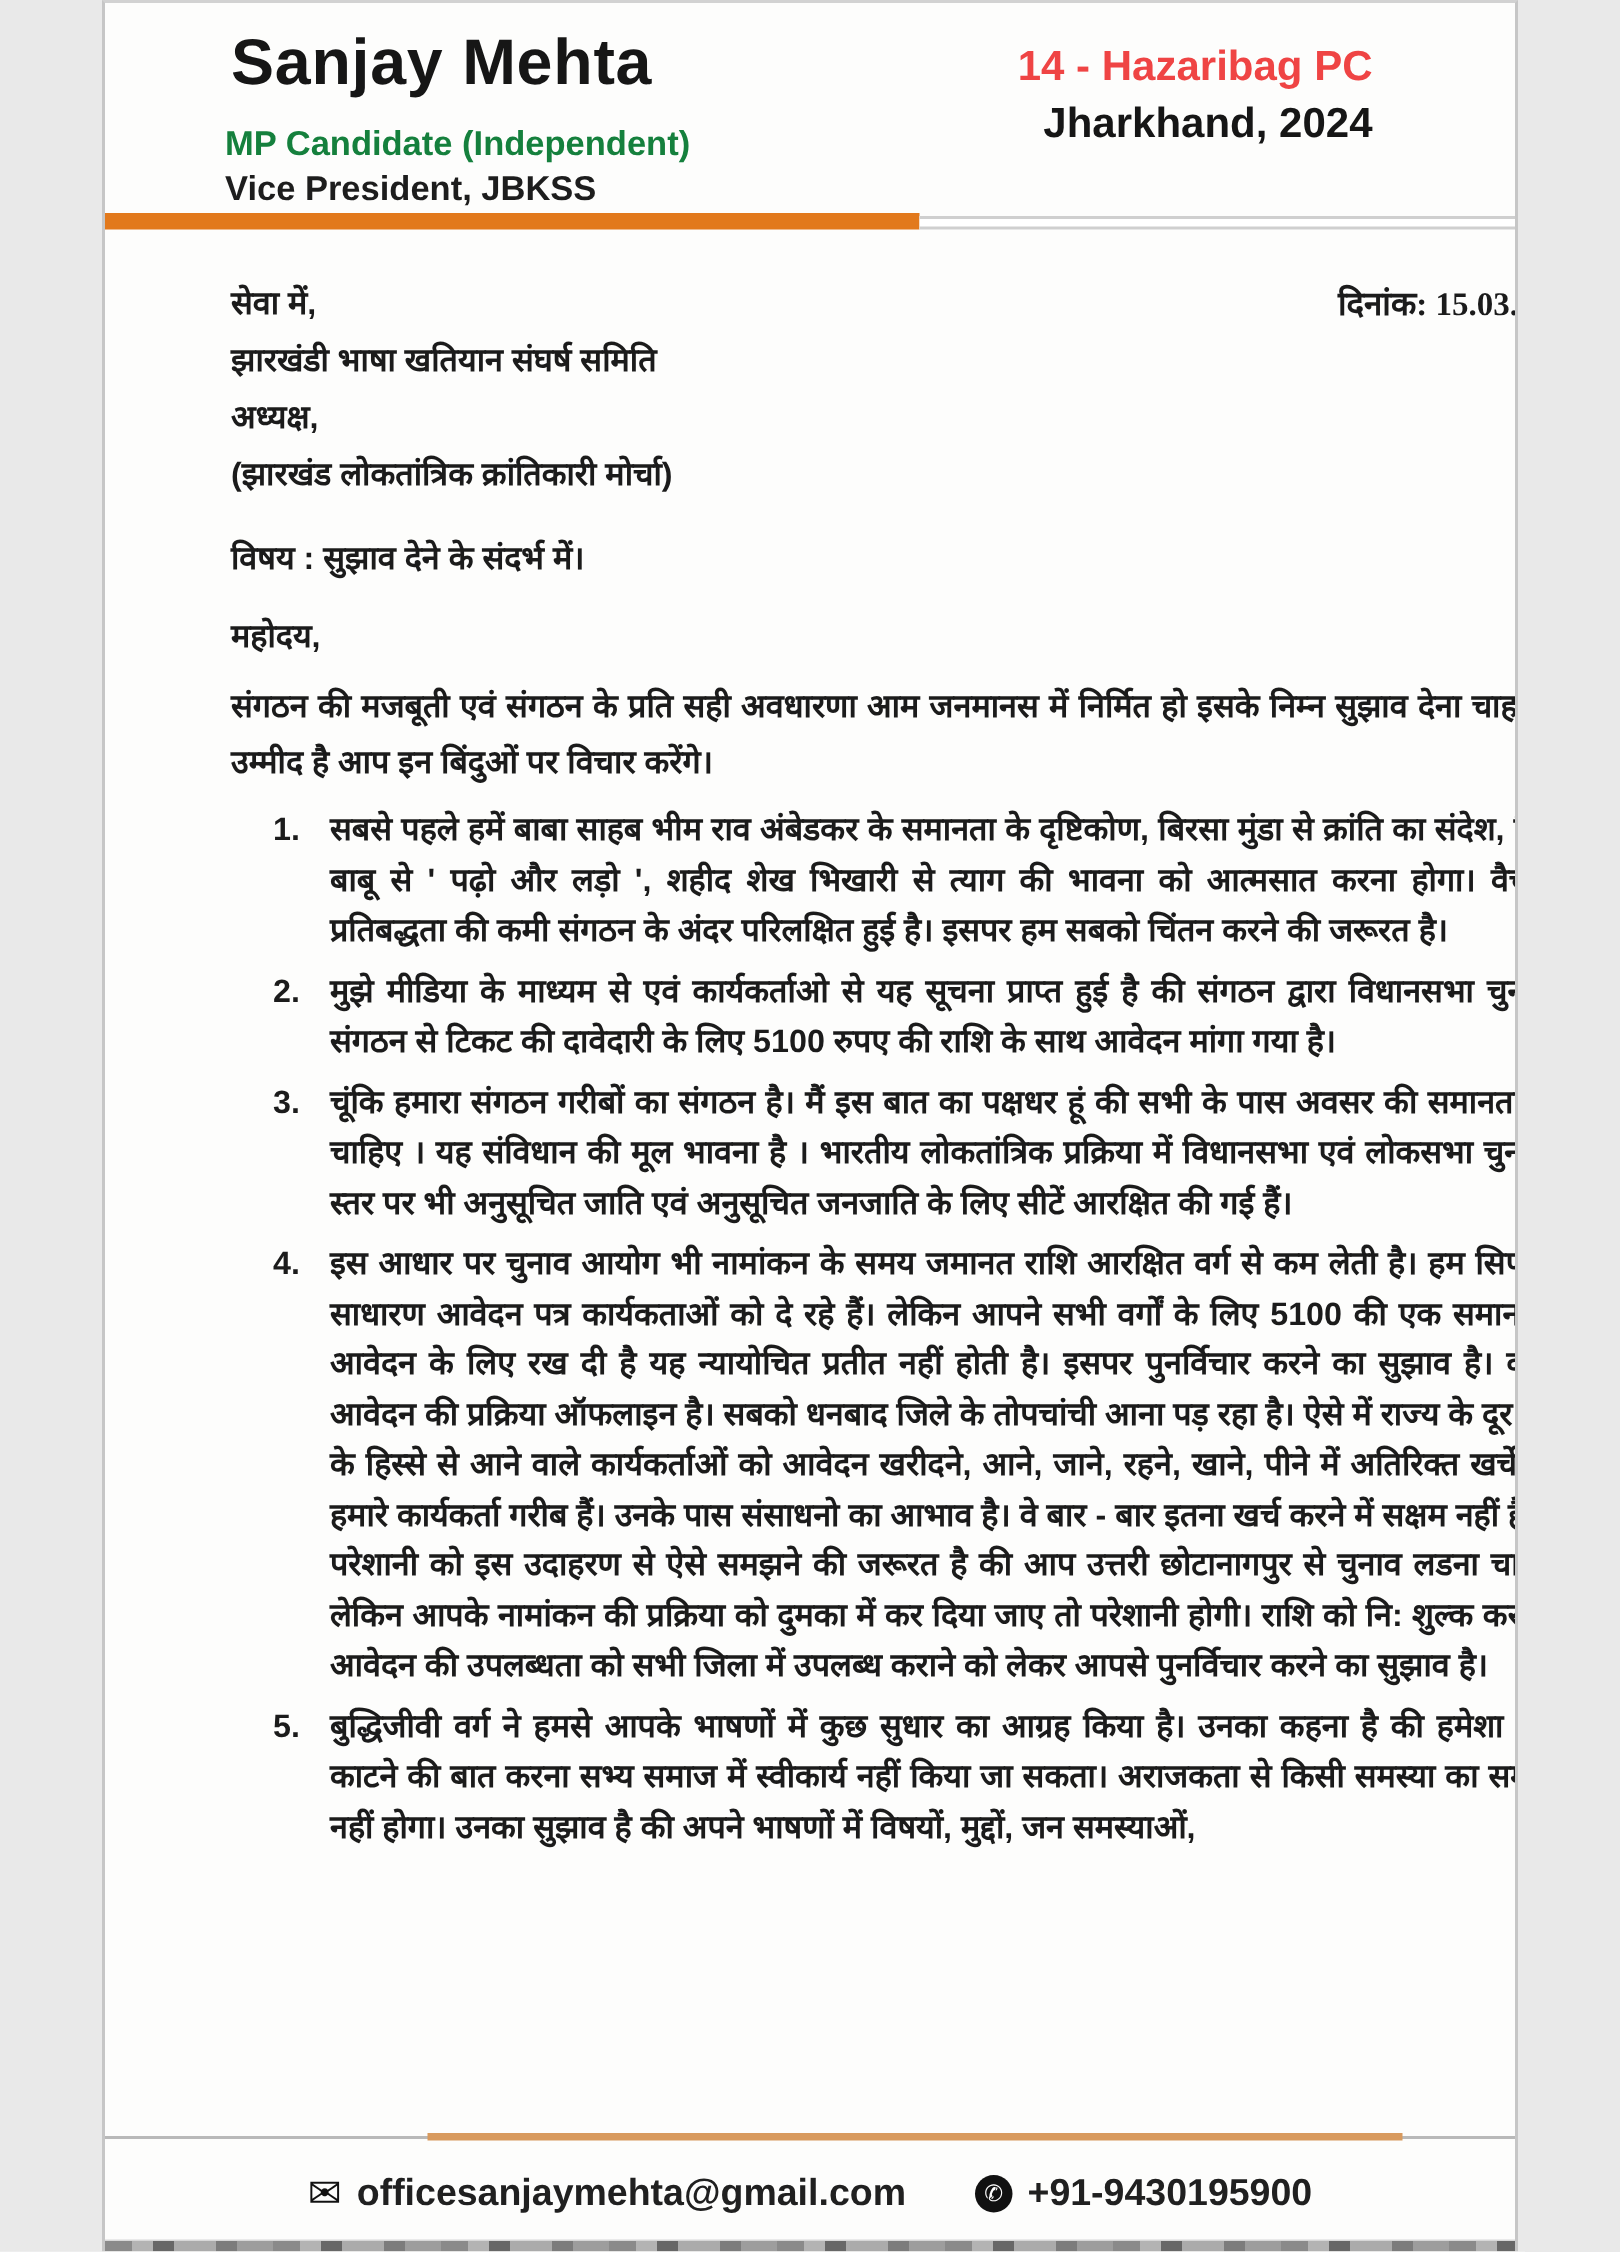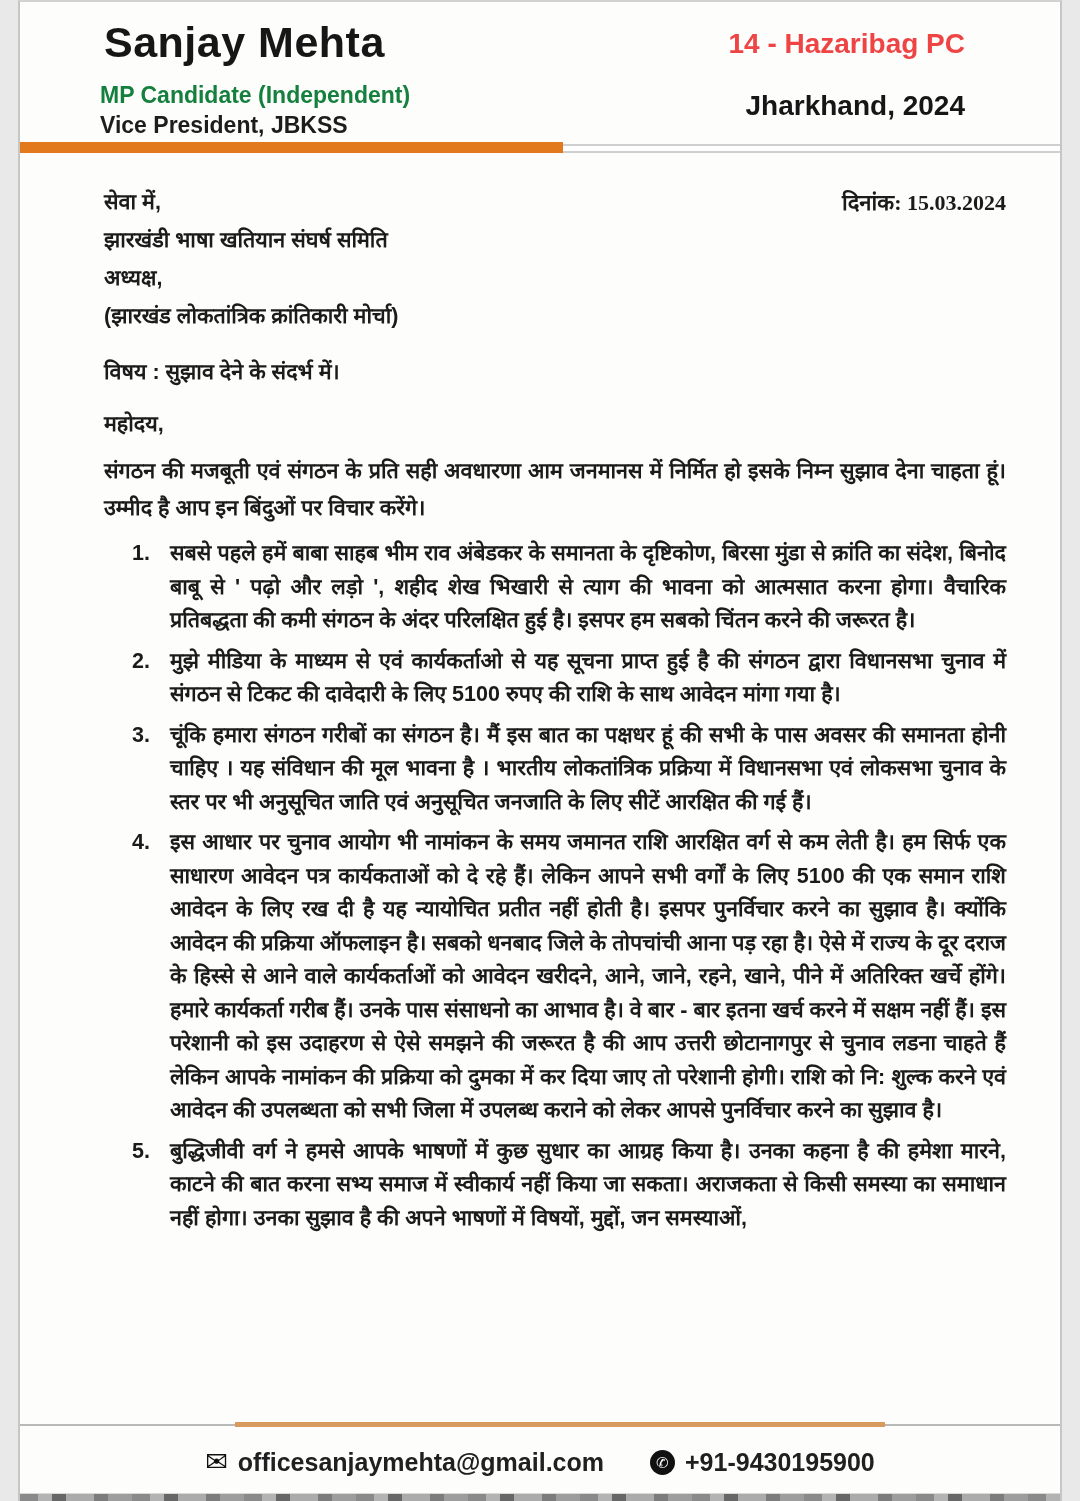--- a/index.html
+++ b/index.html
@@ -1,37 +1,37 @@
 <!DOCTYPE html>
 <html><head>
 <meta charset="utf-8">
 <style>
   html,body{margin:0;padding:0;background:#e9e9e9;}
   .page{
     position:relative;
-    width:1044px;height:1501px;
+    width:944px;height:1501px;
     margin:0 auto;
     background:#fdfdfc;
     border-left:2px solid #c6c6c6;
     border-right:2px solid #c6c6c6;
     border-top:2px solid #d2d2d2;
     box-sizing:border-box;
     overflow:hidden;
     font-family:"Liberation Sans","DejaVu Sans",sans-serif;
     color:#1c1c1c;
   }
   
   .hdr-name{
     position:absolute;left:84px;top:16px;
     font-size:43px;font-weight:800;letter-spacing:.5px;color:#161616;
   }
   .hdr-role1{position:absolute;left:80px;top:80px;font-size:23px;font-weight:700;color:#15803d;}
   .hdr-role2{position:absolute;left:80px;top:110px;font-size:23px;font-weight:700;color:#1d1d1d;}
   .hdr-pc1{position:absolute;right:95px;top:26px;font-size:28px;font-weight:800;color:#ef4444;}
-  .hdr-pc2{position:absolute;right:95px;top:64px;font-size:28px;font-weight:800;color:#161616;margin-top:24px;}
+  .hdr-pc2{position:absolute;right:95px;top:64px;font-size:28px;font-weight:800;color:#161616;}
   .hdr-rule-orange{position:absolute;left:0;top:140px;width:543px;height:11px;background:#e2791c;}
   .hdr-rule-double{
     position:absolute;left:543px;right:0;top:142px;height:5px;
     border-top:2px solid #cfcfcf;border-bottom:2px solid #cfcfcf;background:#fff;
   }
   
   .body{
     position:absolute;top:182px;left:84px;width:902px;
     font-size:21.5px;font-weight:600;line-height:37px;color:#1b1b1b;
   }

